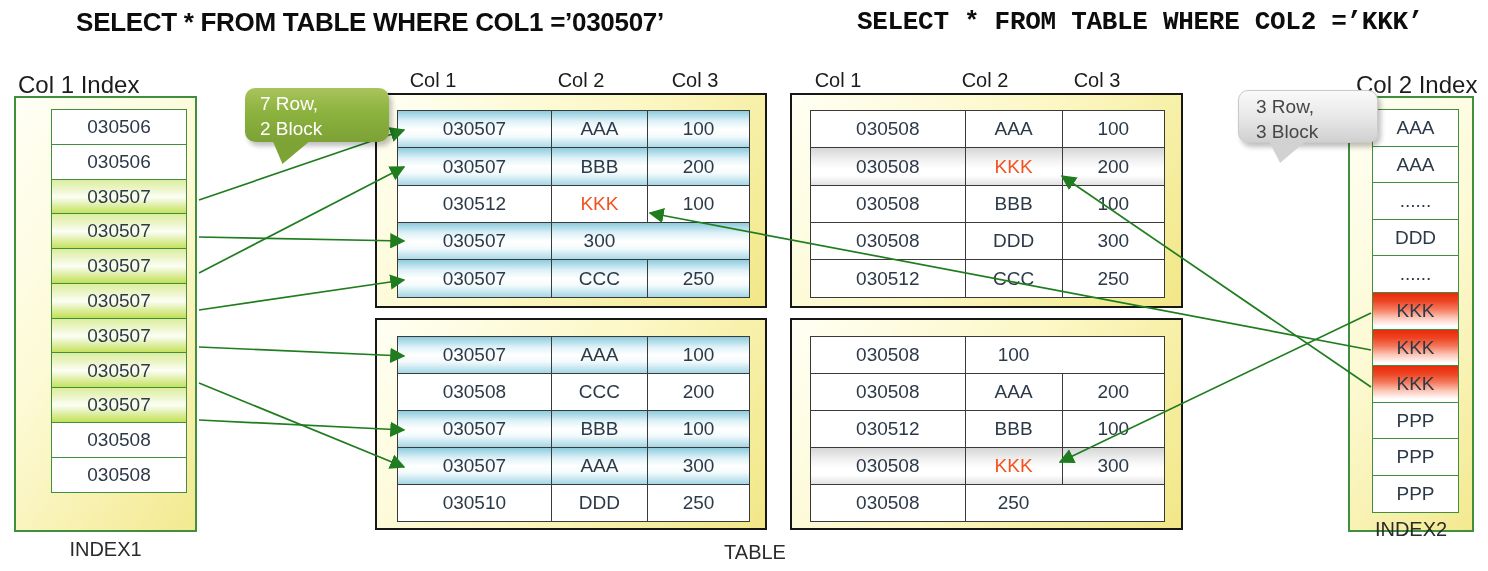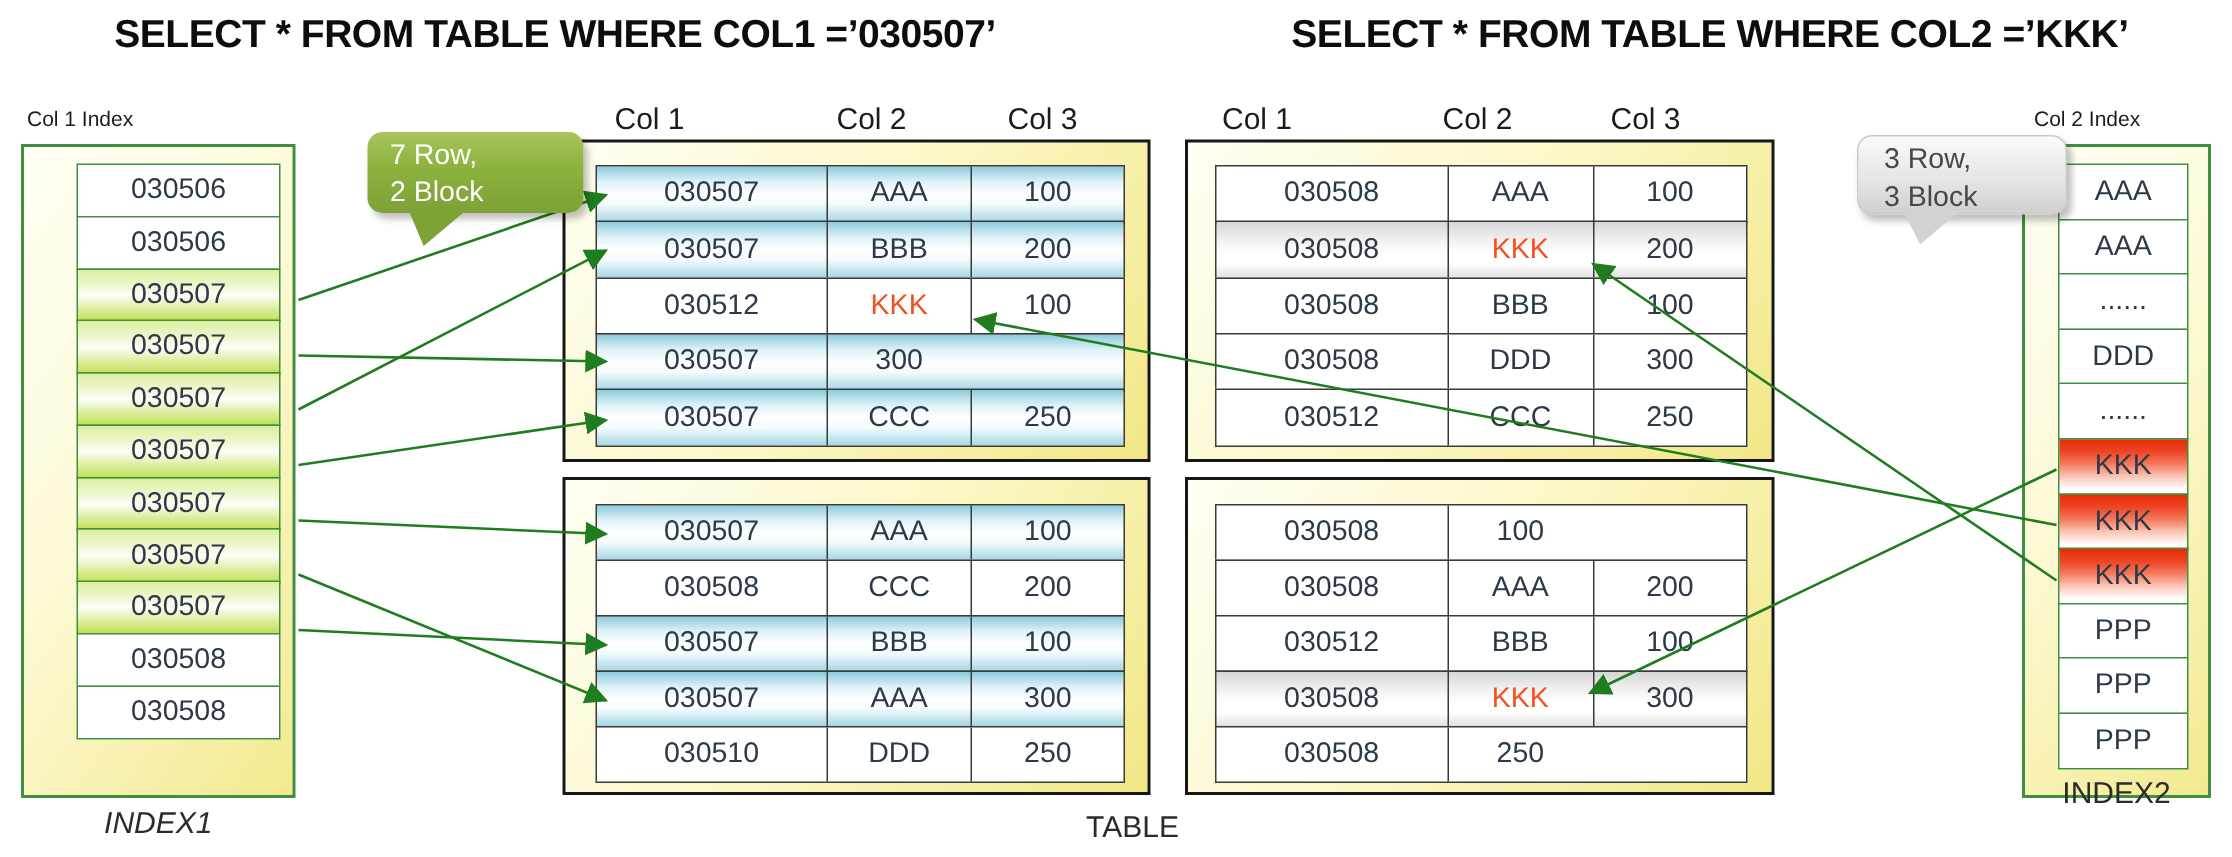--- a/index.html
+++ b/index.html
@@ -1,23 +1,23 @@
 <!DOCTYPE html>
 <html><head>
 <meta charset="utf-8">
 <style>
   * { margin:0; padding:0; box-sizing:border-box; }
   body { background:#ffffff; font-family:"Liberation Sans", sans-serif; }
   .stage { position:relative; width:1488px; height:571px; background:#ffffff; overflow:hidden;border-radius:22px; }
 
   .title { position:absolute; top:7px; font-size:26px; font-weight:bold; color:#0d0d0d; text-align:center; letter-spacing:-0.3px; }
   .title.t-left  { left:20px;  width:700px; }
-  .title.t-right { left:810px; width:660px; }
-
-  .small-label { position:absolute; font-size:14px; color:#1c1c1c; }
+  .title.t-right { left:810px; width:660px;font-family:Liberation Mono, monospace; }
+
+  .small-label { position:absolute; font-size:24px; color:#1c1c1c; }
   .caption { position:absolute; font-size:20px; color:#2b2b2b; text-align:center; }
   .colhdr { position:absolute; top:69px; transform:translateX(-50%); font-size:20px; color:#1c1c1c; }
 
   
   .idx { position:absolute; top:96px; height:436px; border:2px solid #3f8f3f;
          background:linear-gradient(125deg,#fffff6 0%,#fdfad6 45%,#f3e98f 100%); }
   #index1 { left:14px;   width:183px; }
   #index2 { left:1348px; width:126px; }
   .idx-rows { position:absolute; display:flex; flex-direction:column; }
   #index1 .idx-rows { left:35px; top:11px; width:136px; height:384px; }
@@ -241,21 +241,21 @@
     <div>7 Row,</div>
     <div>2 Block</div>
     <div class="tail"></div>
   </div>
   <div class="callout" id="callout-gray">
     <div>3 Row,</div>
     <div>3 Block</div>
     <div class="tail"></div>
   </div>
 
-  <div class="caption" style="left:14px; top:538px; width:183px;font-style:italic;">INDEX1</div>
+  <div class="caption" style="left:14px; top:538px; width:183px;">INDEX1</div>
   <div class="caption" style="left:655px; top:541px; width:200px;">TABLE</div>
   <div class="caption" style="left:1348px; top:518px; width:126px;">INDEX2</div>
 
   <svg class="arrows" viewBox="0 0 1488 571">
     <defs>
       <marker id="ah" viewBox="0 0 10 10" refX="9" refY="5" markerWidth="9" markerHeight="9" orient="auto">
         <path d="M0,0 L10,5 L0,10 z" fill="#1f7d1f"></path>
       </marker>
     </defs>
     <g stroke="#1f7d1f" stroke-width="1.7" fill="none">

